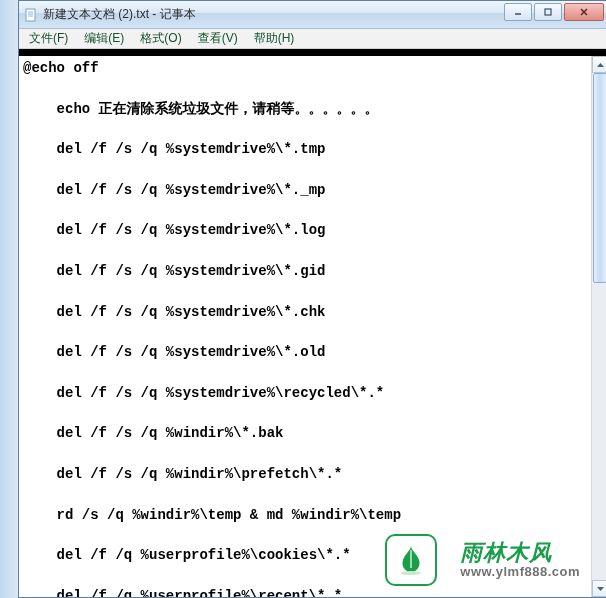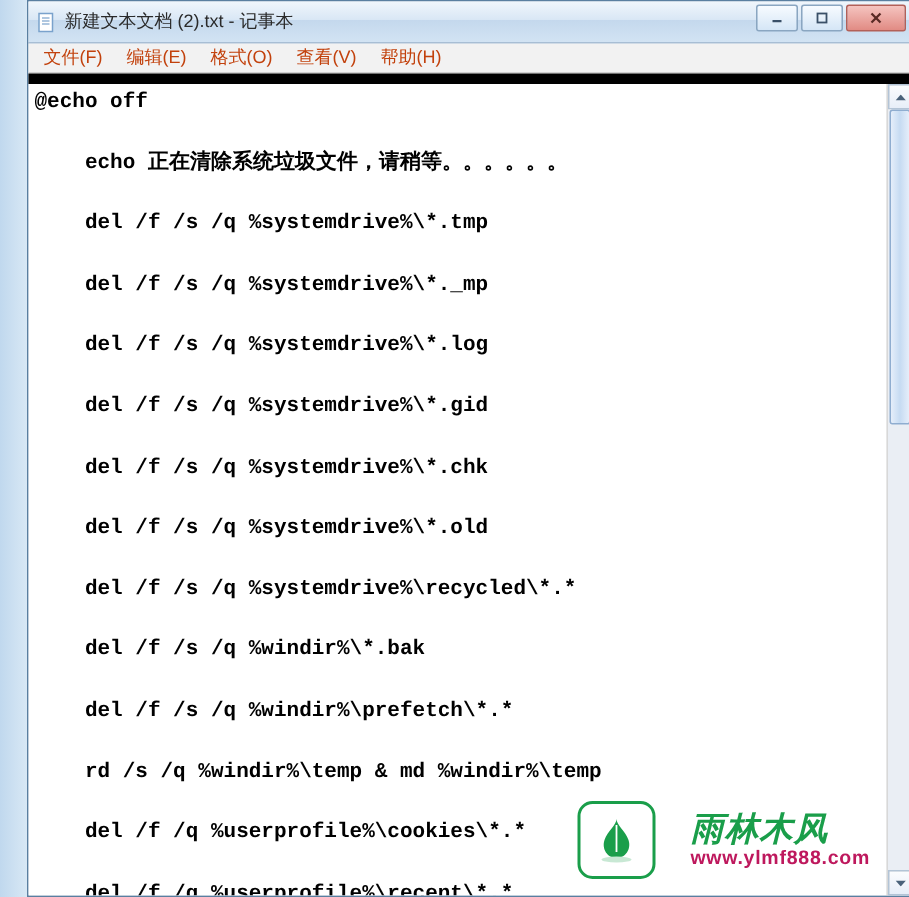--- a/index.html
+++ b/index.html
@@ -89,21 +89,21 @@
     height: 20px;
     background: #f2f2f2;
     border-bottom: 1px solid #d0d0d0;
     display: flex;
     align-items: center;
     padding: 0 2px;
     font-size: 12px;
   }
   .menu-item {
     padding: 2px 8px;
-    color: #c2410c;
+    color: #14532d;
     cursor: default;
   }
   .content-wrap {
     flex: 1;
     display: flex;
     overflow: hidden;
     border-top: 7px solid #000000;
     font-weight: bold;
   }
   .text-area {
@@ -181,21 +181,21 @@
     font-size: 22px;
     font-weight: bold;
     font-style: italic;
     color: #1a9e4a;
     letter-spacing: 1px;
     line-height: 1;
   }
   .wm-url {
     font-size: 13px;
     font-weight: bold;
-    color: #be185d;
+    color: #737373;
     letter-spacing: 0.5px;
   }
 </style>
 </head>
 <body>
 
 <div class="left-edge"></div>
 <div class="right-edge"></div>
 
 <div class="window">

